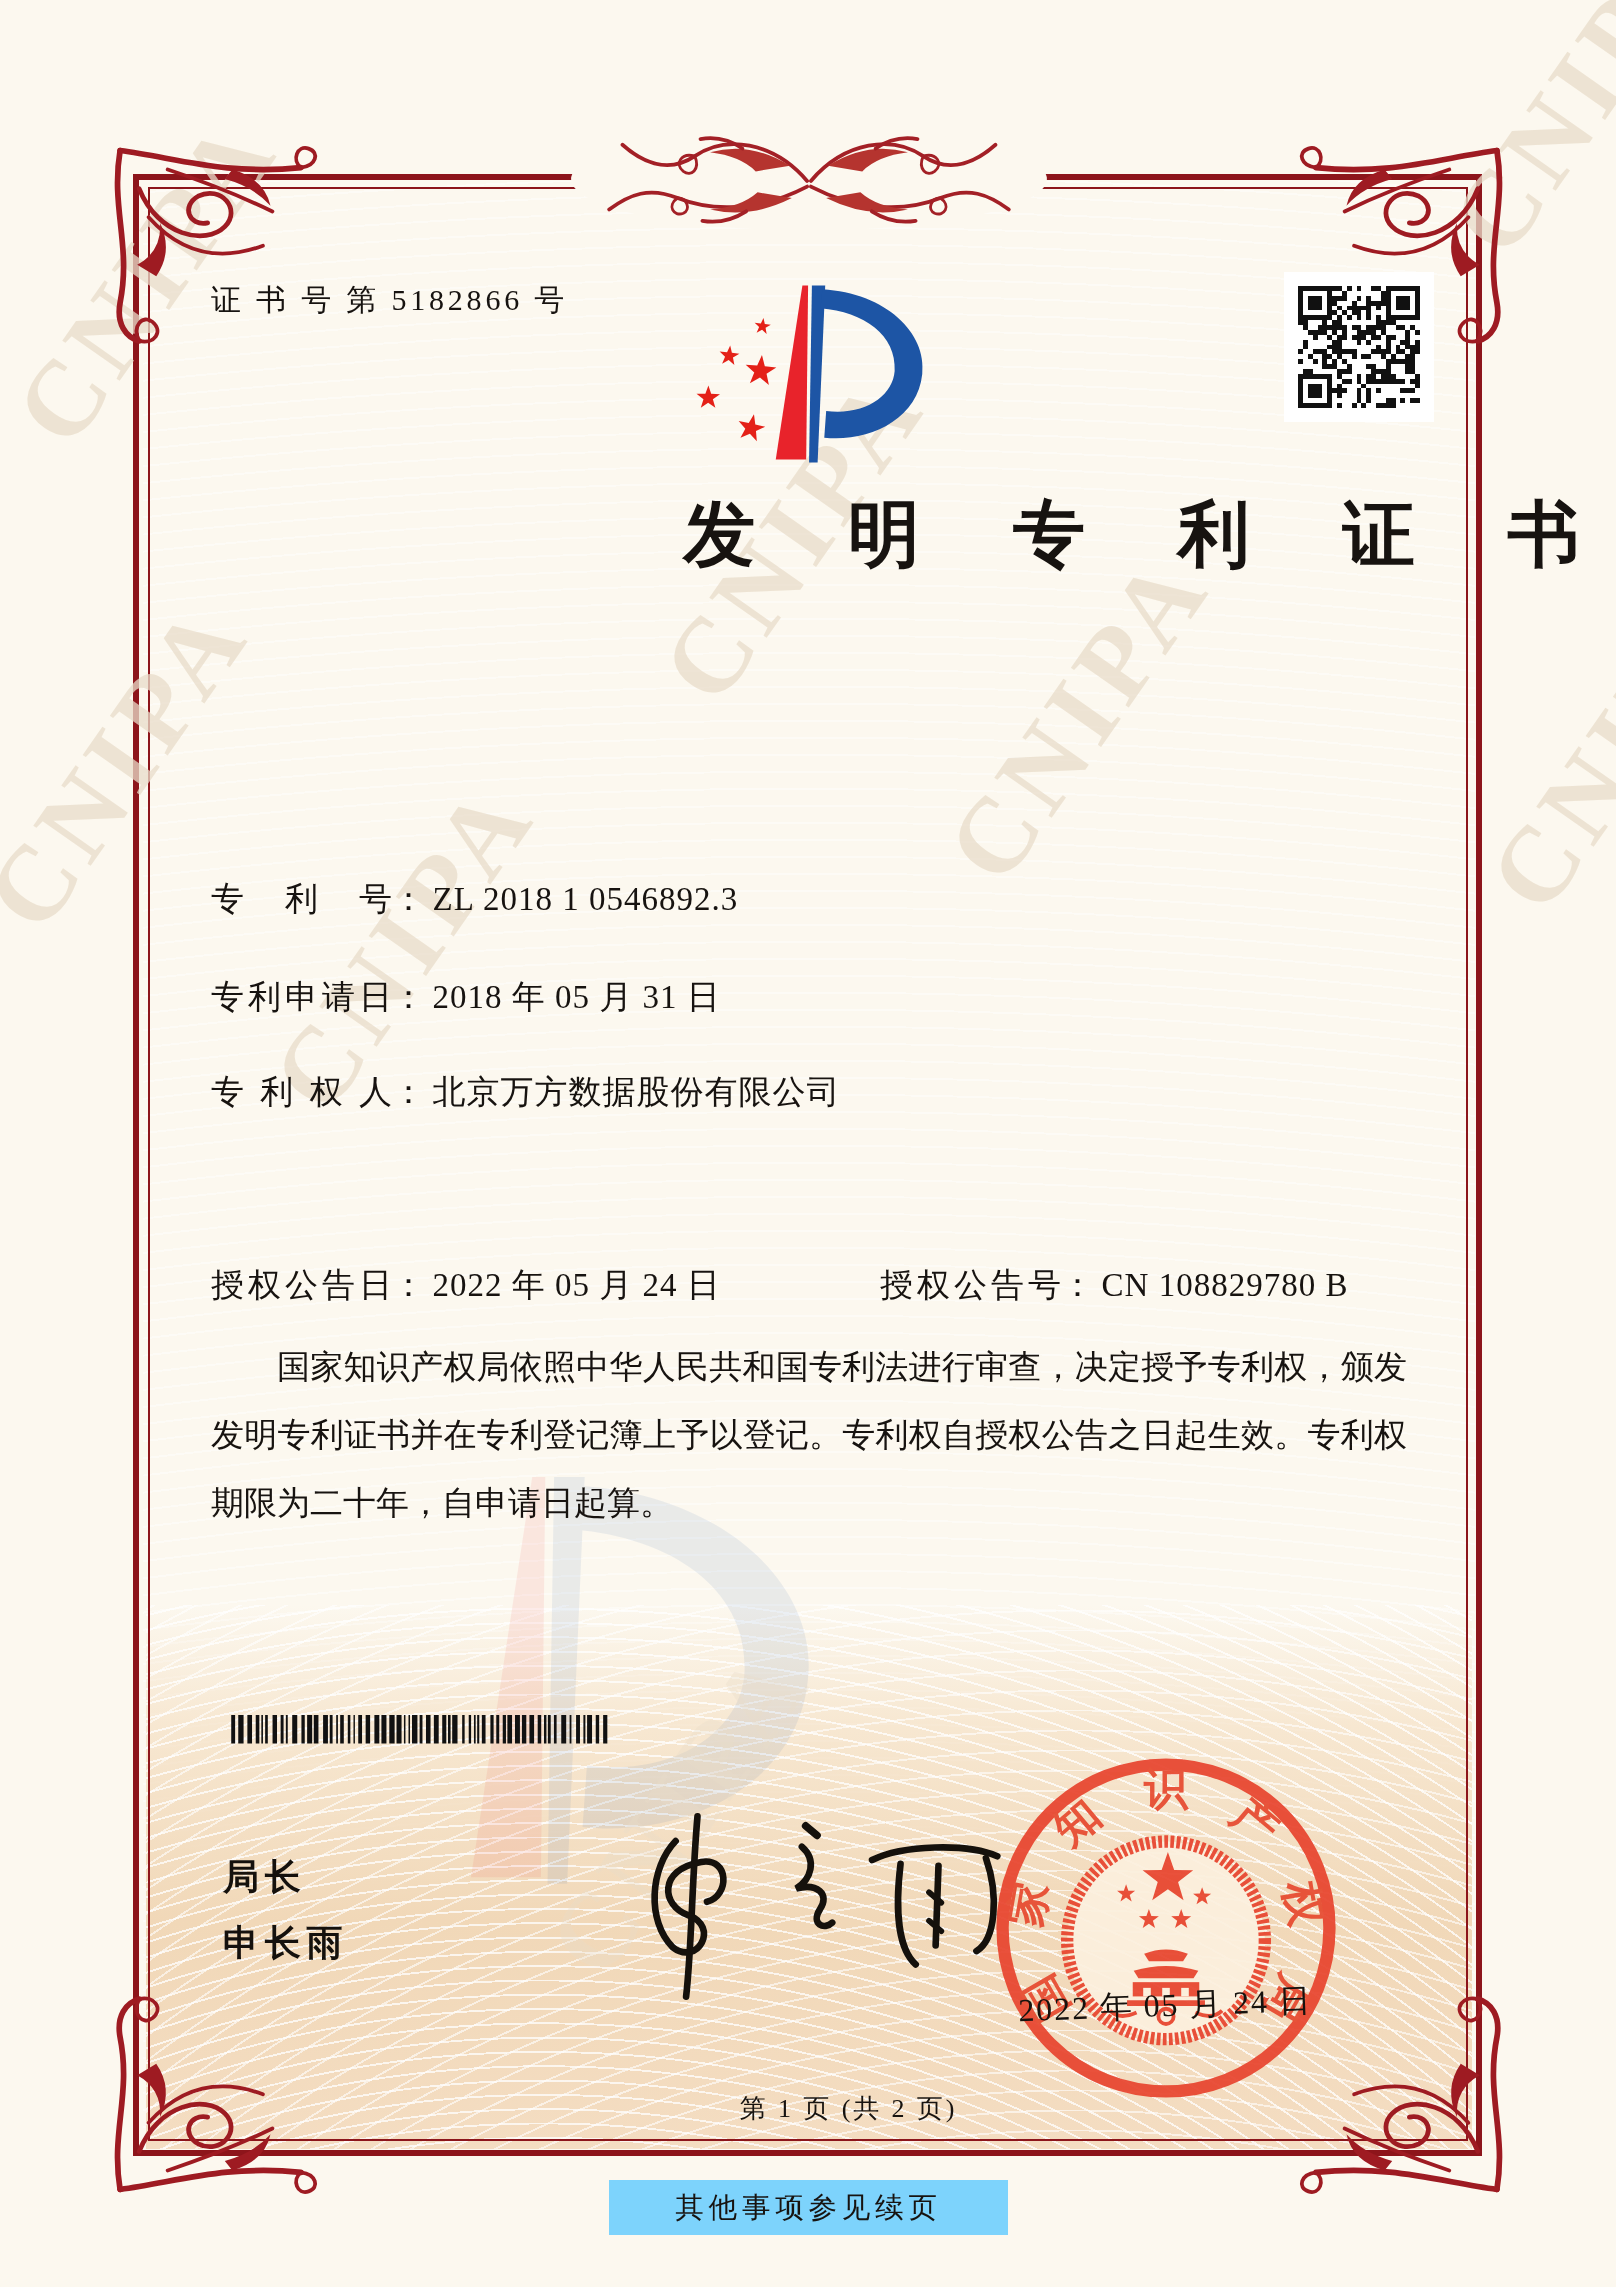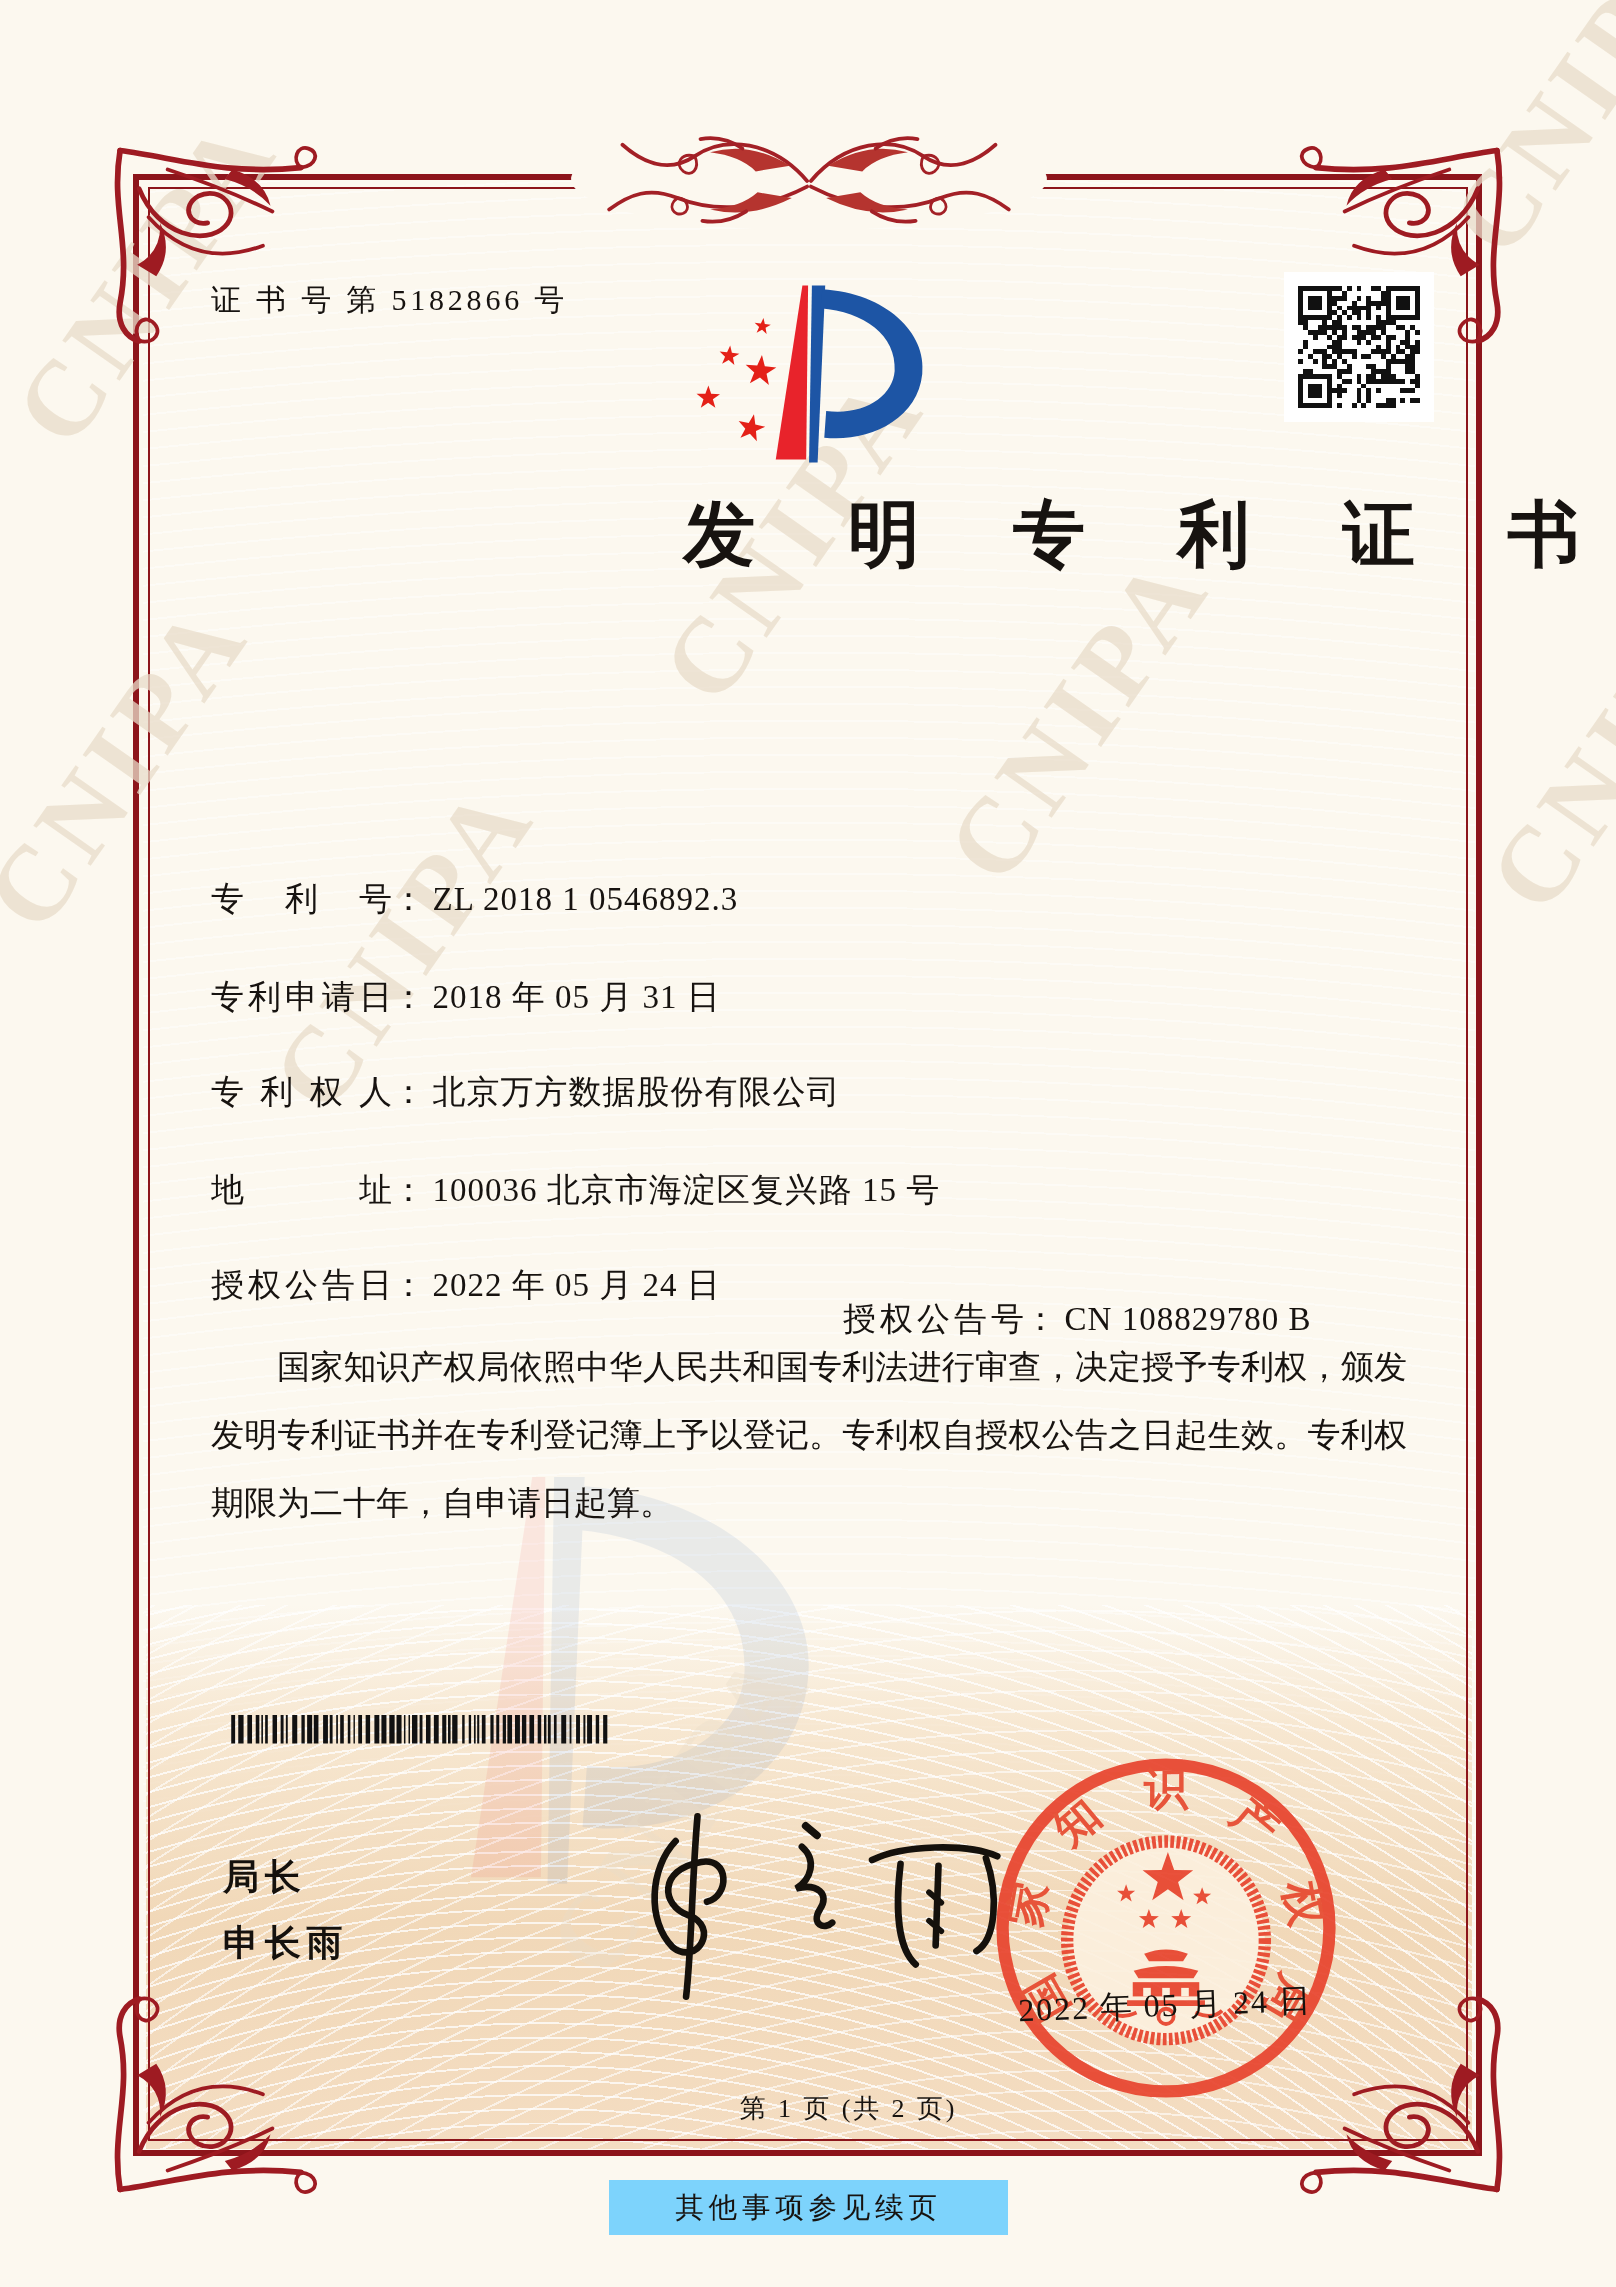--- a/index.html
+++ b/index.html
@@ -29,21 +29,21 @@
   .logo{position:absolute;left:691px;top:276px;z-index:5;}
   .qr-box{position:absolute;left:1284px;top:272px;width:150px;height:150px;background:#fff;z-index:5;}
   .qr-box svg{position:absolute;left:14.3px;top:14.3px;width:122px;height:122px;}
   .title{position:absolute;left:0;top:487px;width:100%;text-align:right;font-size:72px;font-weight:bold;
          letter-spacing:.52em;text-indent:.52em;z-index:5;}
   
   .frow{position:absolute;left:211px;font-size:33px;z-index:5;white-space:nowrap;}
   .flabel{display:inline-block;width:181px;text-align:justify;text-align-last:justify;vertical-align:bottom;}
   .fcolon{display:inline-block;margin-right:7.6px;}
   .fval{letter-spacing:1px;}
-  .frow2{position:absolute;left:843px;font-size:33px;z-index:5;white-space:nowrap;margin-top:34px;}
+  .frow2{position:absolute;left:880px;font-size:33px;z-index:5;white-space:nowrap;}
   
   .paras{position:absolute;left:211px;top:1333px;width:1196px;font-size:33px;line-height:68px;
          text-align:justify;z-index:5;}
   .paras p{margin:0;text-indent:2em;}
   
   .barcode{position:absolute;left:231px;top:1715px;z-index:5;}
   .sig-label{position:absolute;left:223px;font-family:"Liberation Sans","DejaVu Sans",sans-serif;
              font-weight:600;font-size:36px;letter-spacing:5.7px;z-index:5;color:#15110d;}
   .sig-script{position:absolute;left:585px;top:1805px;z-index:5;}
   
@@ -372,23 +372,20 @@
 
   <div class="frow" style="top:877px">
     <span class="flabel">专利号</span><span class="fcolon">：</span><span class="fval">ZL 2018 1 0546892.3</span>
   </div>
   <div class="frow" style="top:975px">
     <span class="flabel">专利申请日</span><span class="fcolon">：</span><span class="fval">2018 年 05 月 31 日</span>
   </div>
   <div class="frow" style="top:1070px">
     <span class="flabel">专利权人</span><span class="fcolon">：</span><span class="fval">北京万方数据股份有限公司</span>
   </div>
-  <div class="frow" style="top:1168px">
-    <span class="flabel">地址</span><span class="fcolon">：</span><span class="fval">100036 北京市海淀区复兴路 15 号</span>
-  </div>
   <div class="frow" style="top:1263px">
     <span class="flabel">授权公告日</span><span class="fcolon">：</span><span class="fval">2022 年 05 月 24 日</span>
   </div>
   <div class="frow2" style="top:1263px">
     <span class="flabel">授权公告号</span><span class="fcolon">：</span><span class="fval">CN 108829780 B</span>
   </div>
 
   <div class="paras">
     <p>国家知识产权局依照中华人民共和国专利法进行审查，决定授予专利权，颁发发明专利证书并在专利登记簿上予以登记。专利权自授权公告之日起生效。专利权期限为二十年，自申请日起算。</p>
   </div>

